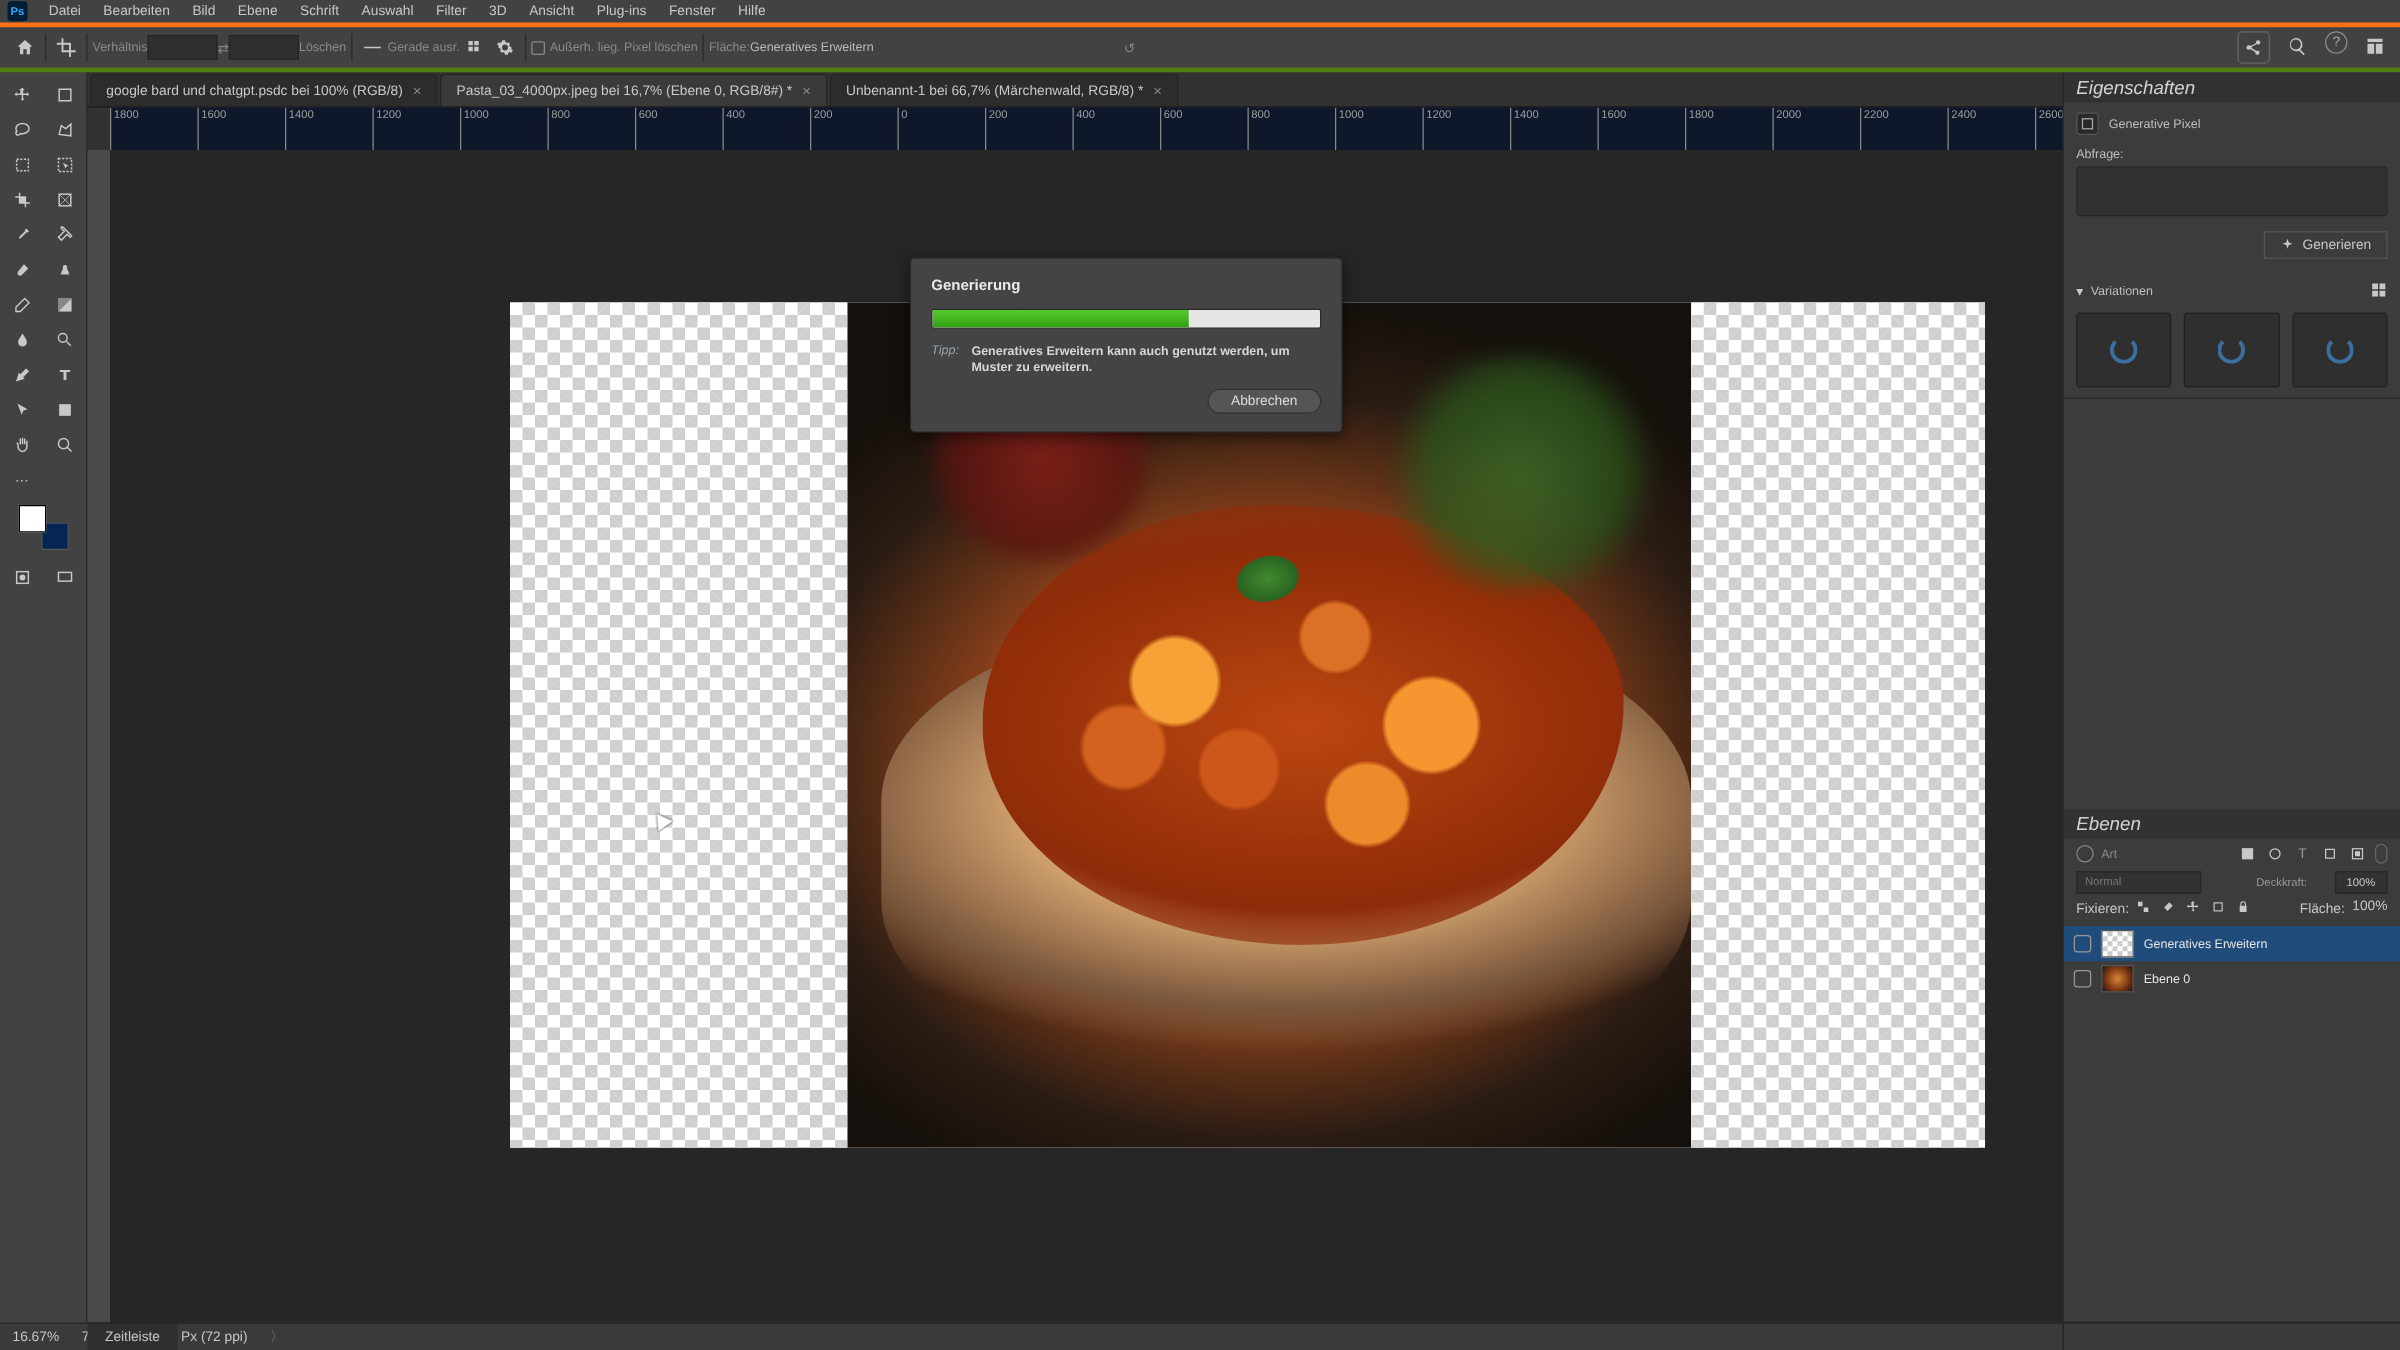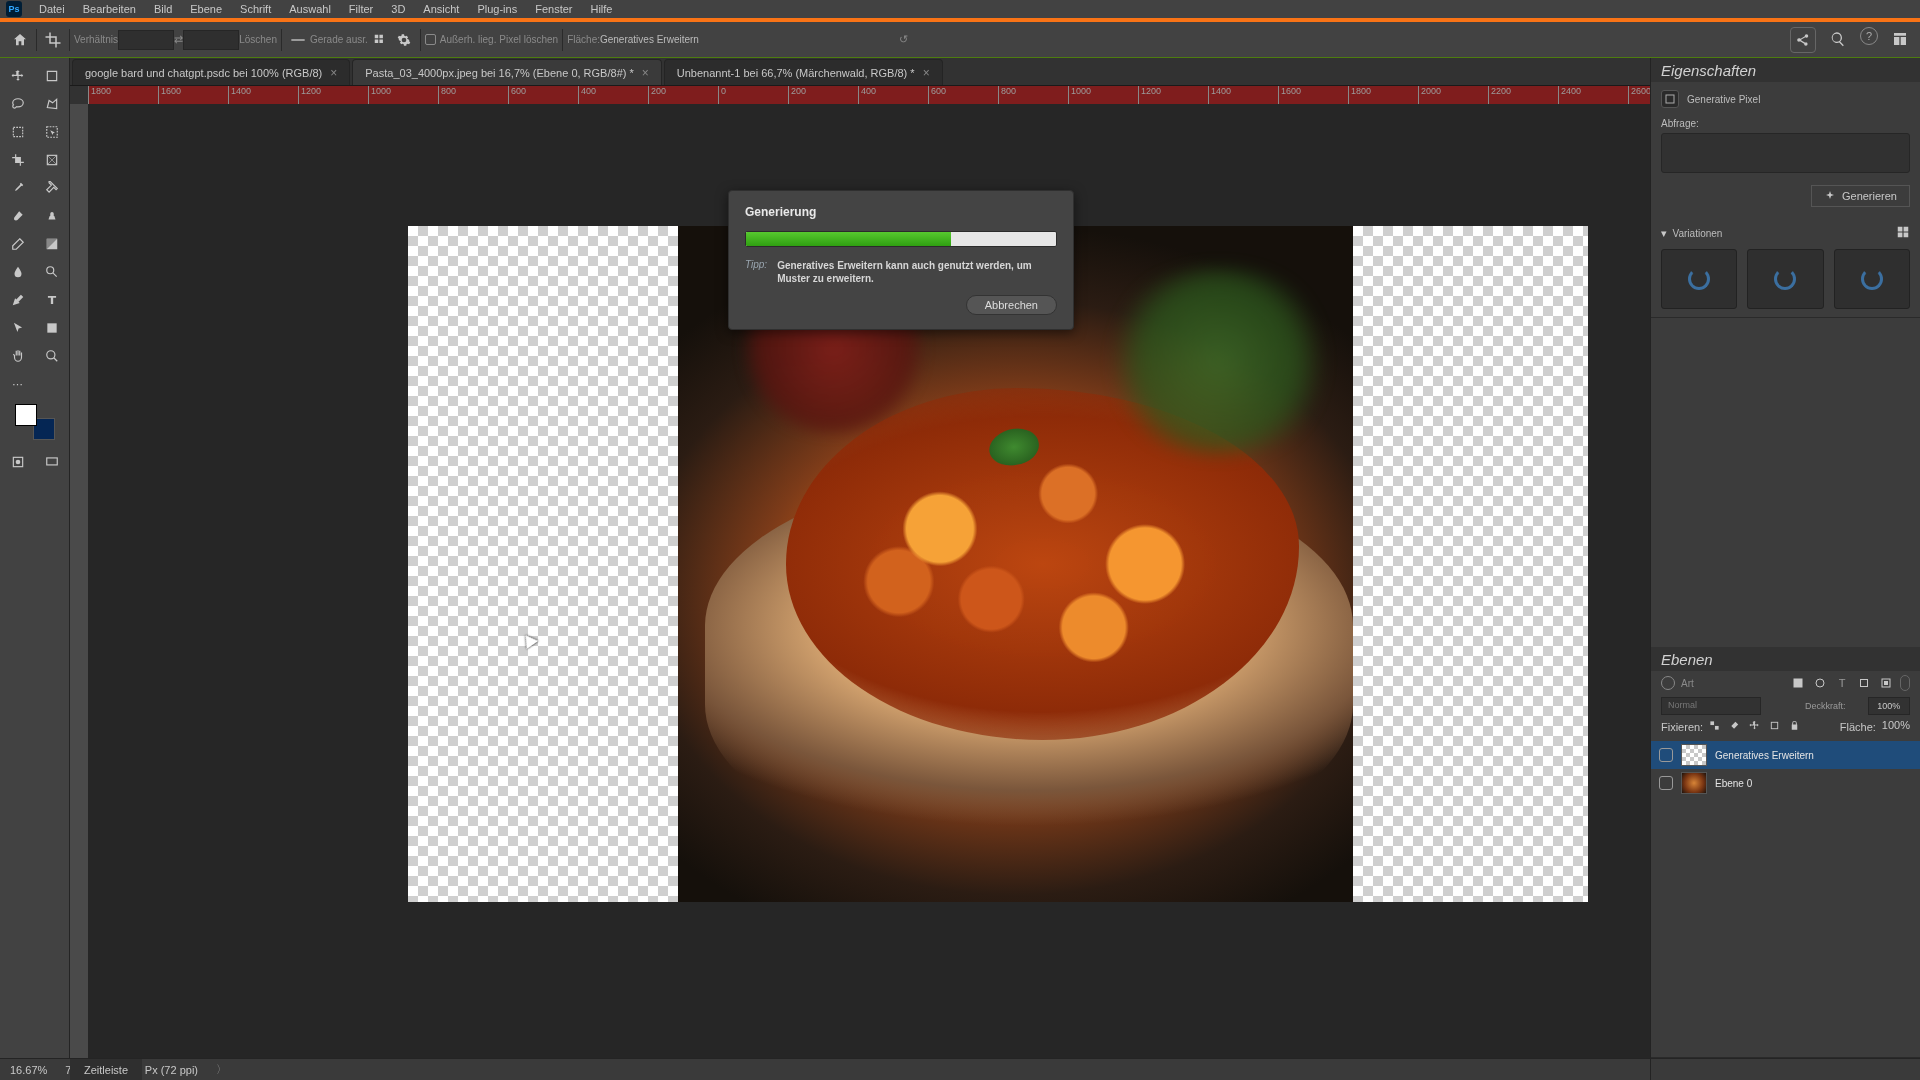--- a/index.html
+++ b/index.html
@@ -5,21 +5,21 @@
 * { margin: 0; padding: 0; box-sizing: border-box; font-family: "Segoe UI", Tahoma, sans-serif; font-size: 11px; color: #c8c8c8; user-select: none; }
 body { background: #323232; width: 1920px; height: 1080px; overflow: hidden; position: relative; }
 
 
 .menubar { height: 22px; background: #424242; display: flex; align-items: center; padding: 0 6px; border-bottom: 4px solid #f97316; }
 .menubar .logo { width: 16px; height: 16px; margin-right: 8px; background: #001e36; border-radius: 3px; display: flex; align-items: center; justify-content: center; }
 .menubar .logo span { color: #31a8ff; font-size: 9px; font-weight: bold; }
 .menubar .item { padding: 0 9px; text-align: center; }
 
 
-.optionsbar { height: 36px; background: #424242; display: flex; align-items: center; padding: 0 8px; gap: 0; border-bottom: 1px solid #4d7c0f; }
+.optionsbar { height: 36px; background: #424242; display: flex; align-items: center; padding: 0 8px; gap: 0; border-bottom: 4px solid #4d7c0f; }
 .optionsbar .iconbtn { width: 24px; height: 24px; display: flex; align-items: center; justify-content: center; }
 .optionsbar .sep { width: 1px; height: 22px; background: #2a2a2a; margin: 0 4px; }
 .optionsbar .label { color: #8a8a8a; font-size: 10px; }
 .optionsbar .input { background: #2f2f2f; border: 1px solid #262626; height: 20px; width: 56px; }
 .optionsbar .swap { color: #888; }
 .optionsbar .chk { display: flex; align-items: center; gap: 4px; }
 .optionsbar .chk .box { width: 11px; height: 11px; border: 1px solid #8a8a8a; border-radius: 2px; }
 .optionsbar .reset { color: #888; }
 .optionsbar .right-icons { margin-left: auto; display: flex; gap: 10px; }
 .optionsbar .right-icons .iconbtn { color: #aaa; }
@@ -40,21 +40,21 @@
 .tools .colorswatch .bg { position: absolute; bottom: 0; right: 0; width: 22px; height: 22px; background: #052654; border: 1px solid #555; }
 .tools .extra { margin-top:10px; display:flex; gap:6px;}
 
 
 .center { flex: 1; display: flex; flex-direction: column; min-width: 0; }
 .tabbar { height: 28px; background: #323232; display: flex; align-items: flex-end; border-bottom: 1px solid #1a1a1a; padding-left: 2px; }
 .tab { height: 26px; padding: 0 12px; display: flex; align-items: center; gap: 8px; background: #2c2c2c; border: 1px solid #242424; border-bottom: none; margin-right: 2px; border-radius: 4px 4px 0 0; font-size: 10px; color: #b5b5b5; }
 .tab.active { background: #3a3a3a; color: #e0e0e0; }
 .tab .close { color: #888; font-size: 12px; }
 
-.ruler-h { height: 18px; background: #7f1d1d; position: relative; overflow: hidden; margin-left: 18px; }
+.ruler-h { height: 34px; background: #0f172a; position: relative; overflow: hidden; margin-left: 18px; }
 .ruler-h .ticks { position: absolute; top:0; left:0; right:0; height:100%; display:flex; }
 .ruler-h .tick { flex:0 0 70px; border-left:1px solid #888; font-size:9px; color:#9d9d9d; padding-left:2px; display:flex; align-items:flex-start; }
 
 .workspace { flex: 1; display: flex; min-height:0; }
 .ruler-v { width: 18px; background: #4a4a4a; }
 .canvas-wrap { flex: 1; background: #262626; position: relative; overflow: hidden; }
 
 .artboard { position: absolute; left: 320px; top: 122px; width: 1180px; height: 676px; background: #fff; }
 .checker { background-image:
   linear-gradient(45deg,#cfcfcf 25%,transparent 25%),

